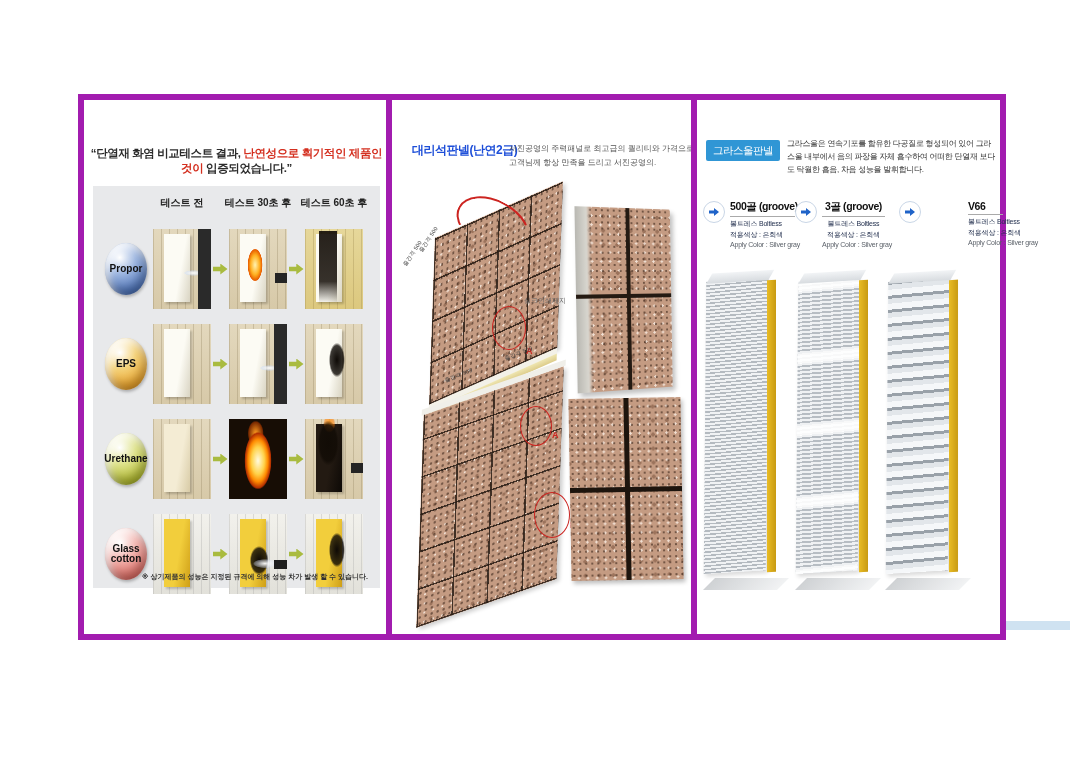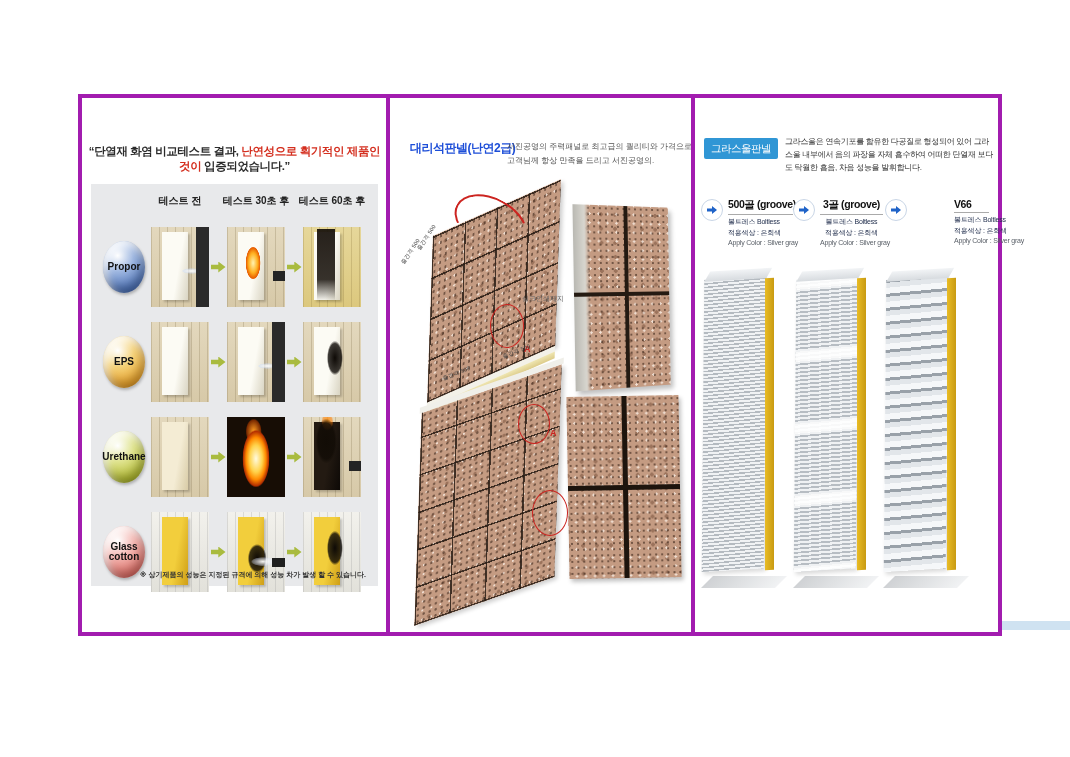--- a/index.html
+++ b/index.html
@@ -1,20 +1,20 @@
 <!DOCTYPE html>
 <html><head>
 <meta charset="utf-8">
 <style>
   html,body{margin:0;padding:0;}
   body{
     width:1070px;height:757px;position:relative;background:#ffffff;
     font-family:"Liberation Sans","DejaVu Sans",sans-serif;overflow:hidden;
   }
-  .panel{position:absolute;top:94px;height:534px;background:#fff;border:4px solid #a21caf;z-index:1;}
+  .panel{position:absolute;top:94px;height:534px;background:#fff;border:6px solid #a21caf;z-index:1;}
   #panel-left{left:78px;width:305px;}
   #panel-mid{left:386px;width:302px;}
   #panel-right{left:691px;width:303px;}
 
   
   .lp-title{position:absolute;top:46px;left:4px;right:4px;text-align:center;
     font-size:11.5px;font-weight:bold;color:#2b2b2b;letter-spacing:-0.4px;}
   .lp-title .red{color:#d42f1f;}
   .test-box{position:absolute;left:9px;top:86px;width:287px;height:402px;background:#e8e9eb;
     padding:8px 0 0 6px;box-sizing:border-box;}
@@ -115,21 +115,21 @@
   .photo-flat .joint-h{position:absolute;left:0;right:0;top:49%;height:5px;background:#1d140d;}
 
   
   .rp-titlebox{position:absolute;left:9px;top:40px;width:74px;height:21px;background:#3096d5;
     color:#fff;font-size:10.5px;font-weight:normal;display:flex;align-items:center;justify-content:center;
     border-radius:2px;letter-spacing:-0.5px;}
   .rp-desc{position:absolute;left:90px;top:37px;width:208px;font-size:8px;color:#333;line-height:1.65;letter-spacing:-0.3px;}
   .product{position:absolute;top:100px;display:flex;gap:5px;}
   .prod-0{left:6px;width:92px;}
   .prod-1{left:98px;width:90px;text-align:center;}
-  .prod-2{left:190px;width:104px;gap:47px;}
+  .prod-2{left:202px;width:104px;gap:47px;}
   .circle-arrow{flex:0 0 20px;width:20px;height:20px;border-radius:50%;background:#fff;border:1.5px solid #c9d6e6;
     display:flex;align-items:center;justify-content:center;margin-top:1px;}
   .blue-arrow{width:10px;height:8px;background:#1f63c8;
     clip-path:polygon(0 32%,50% 32%,50% 0,100% 50%,50% 100%,50% 68%,0 68%);}
   .prod-text{flex:1;min-width:0;}
   .prod-name{font-size:10.5px;font-weight:bold;color:#111;border-bottom:1px solid #aaa;
     padding-bottom:2px;margin-bottom:2px;white-space:nowrap;letter-spacing:-0.4px;}
   .prod-line{font-size:7px;color:#24314f;line-height:1.5;white-space:nowrap;letter-spacing:-0.2px;}
   .prod-line.gray{color:#5a6068;}
   .gw{position:absolute;top:172px;width:78px;height:308px;}

